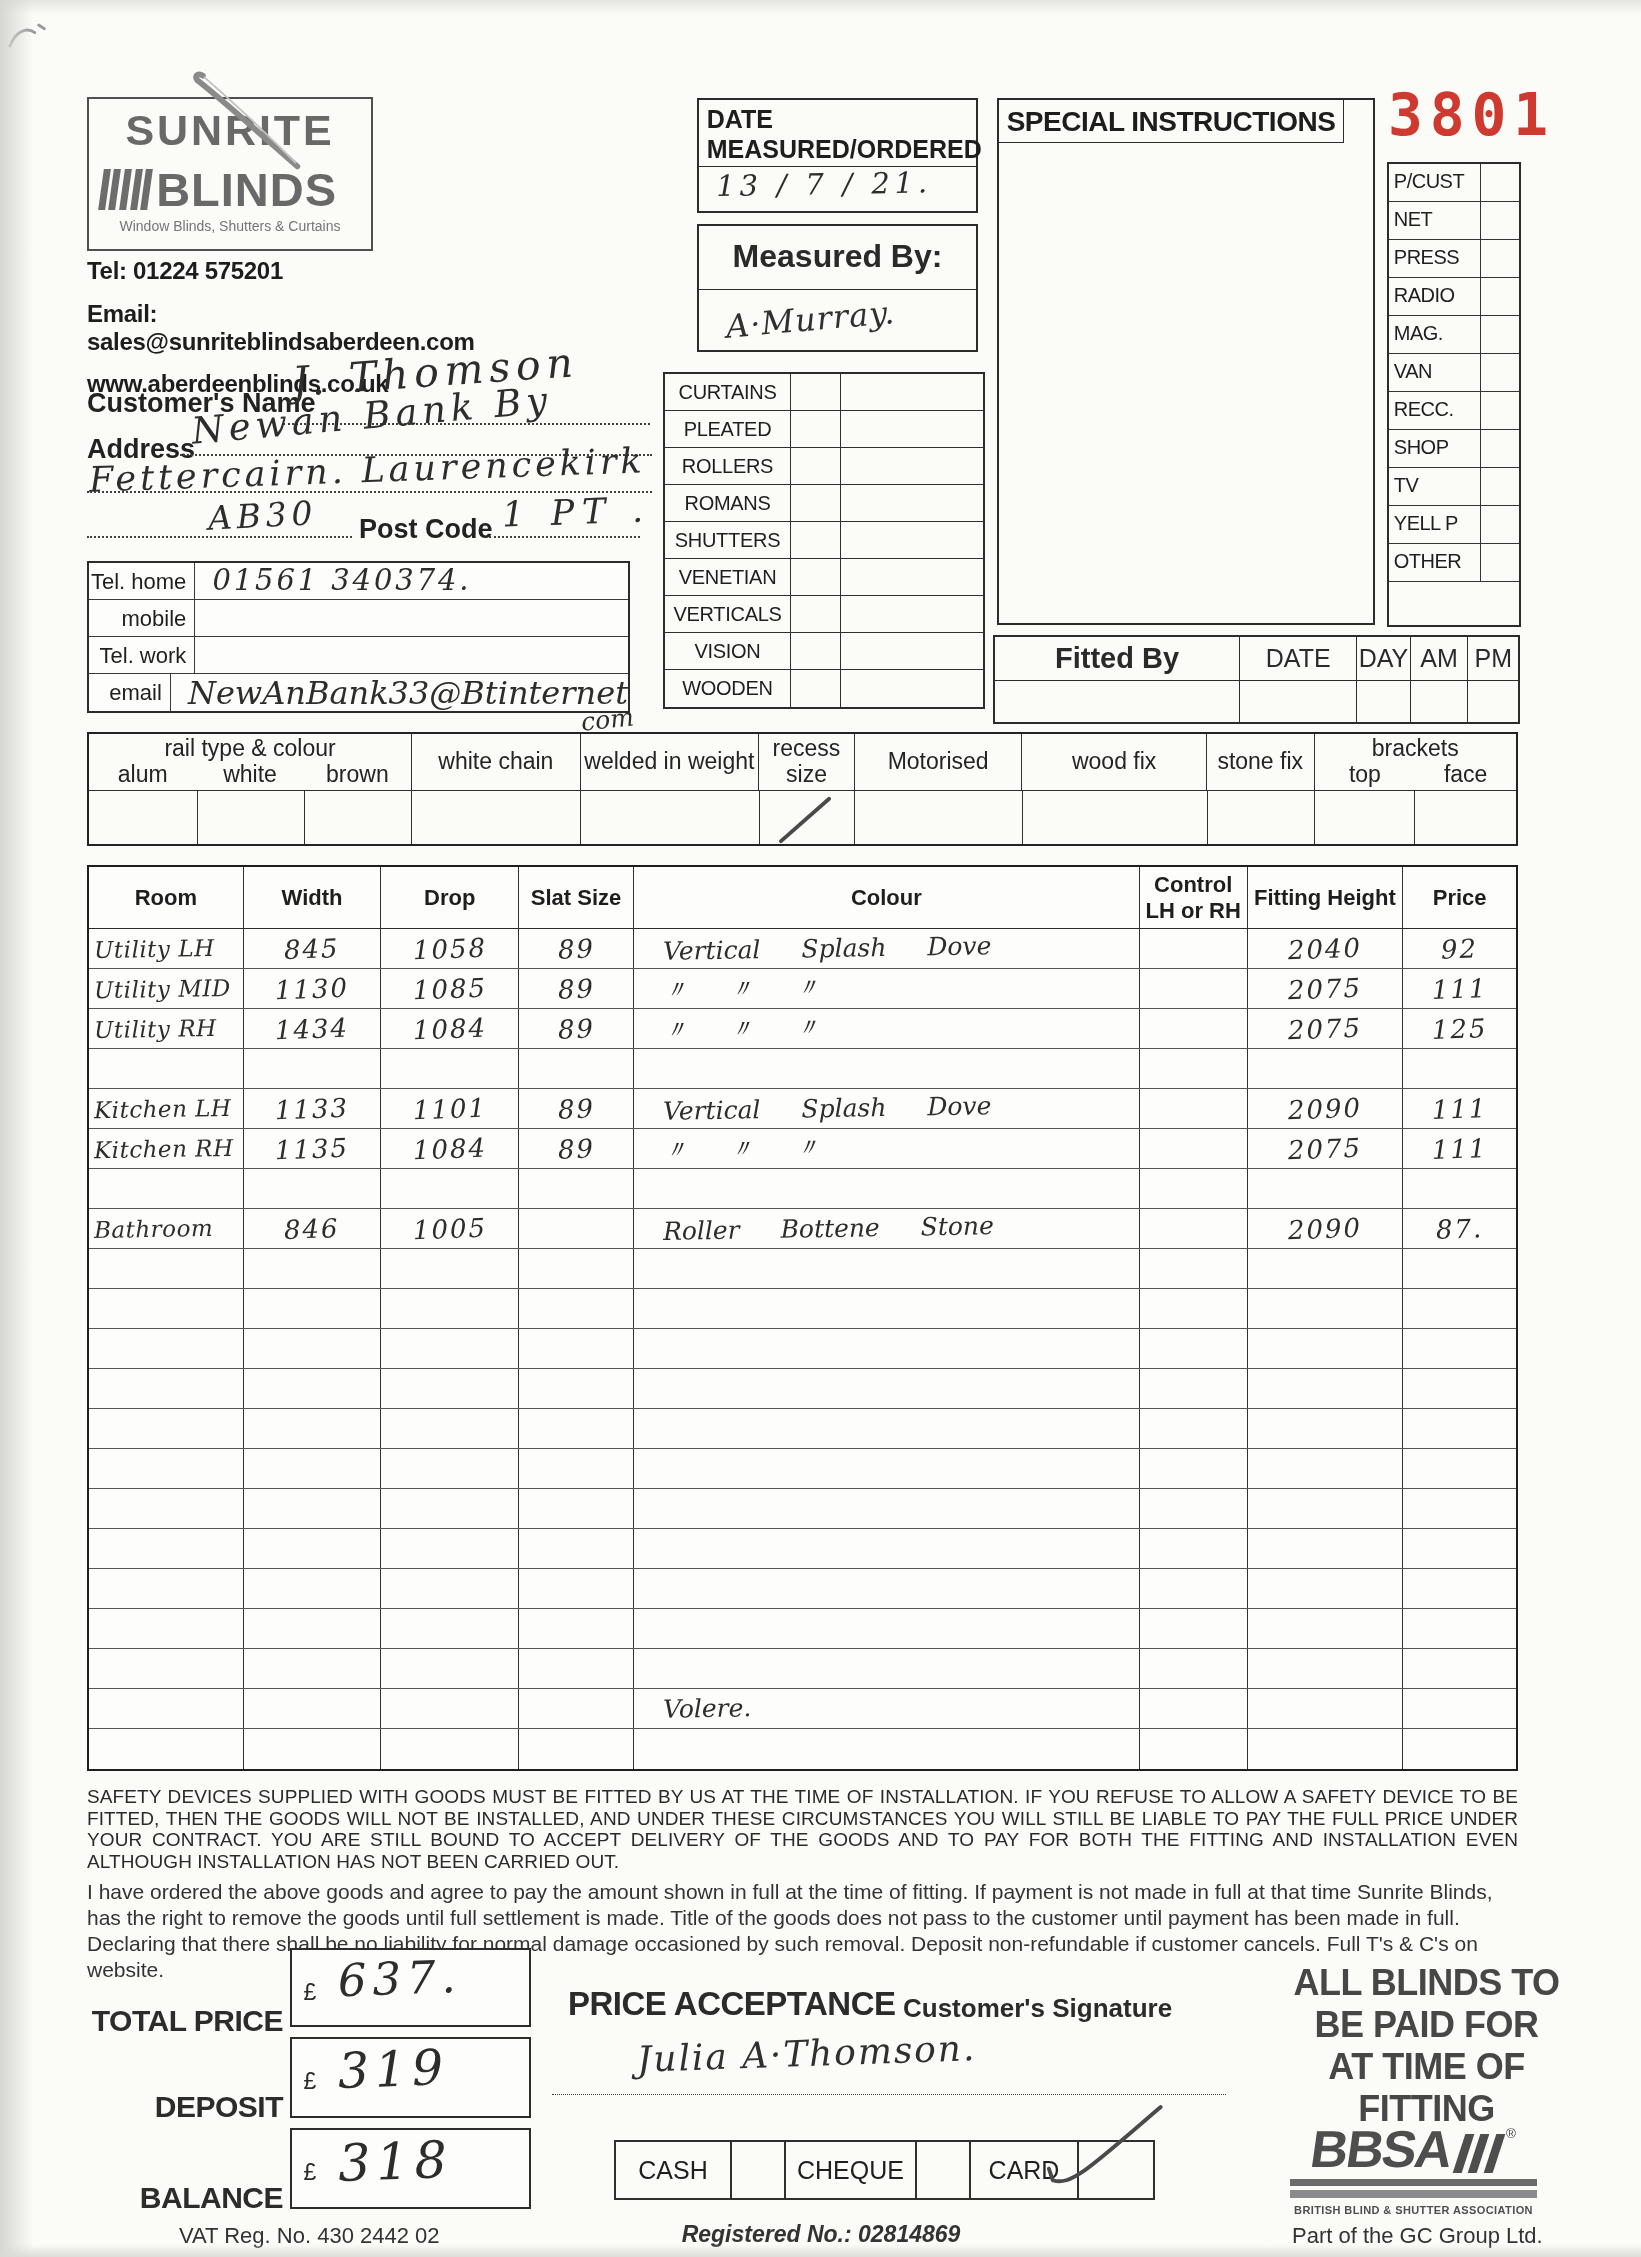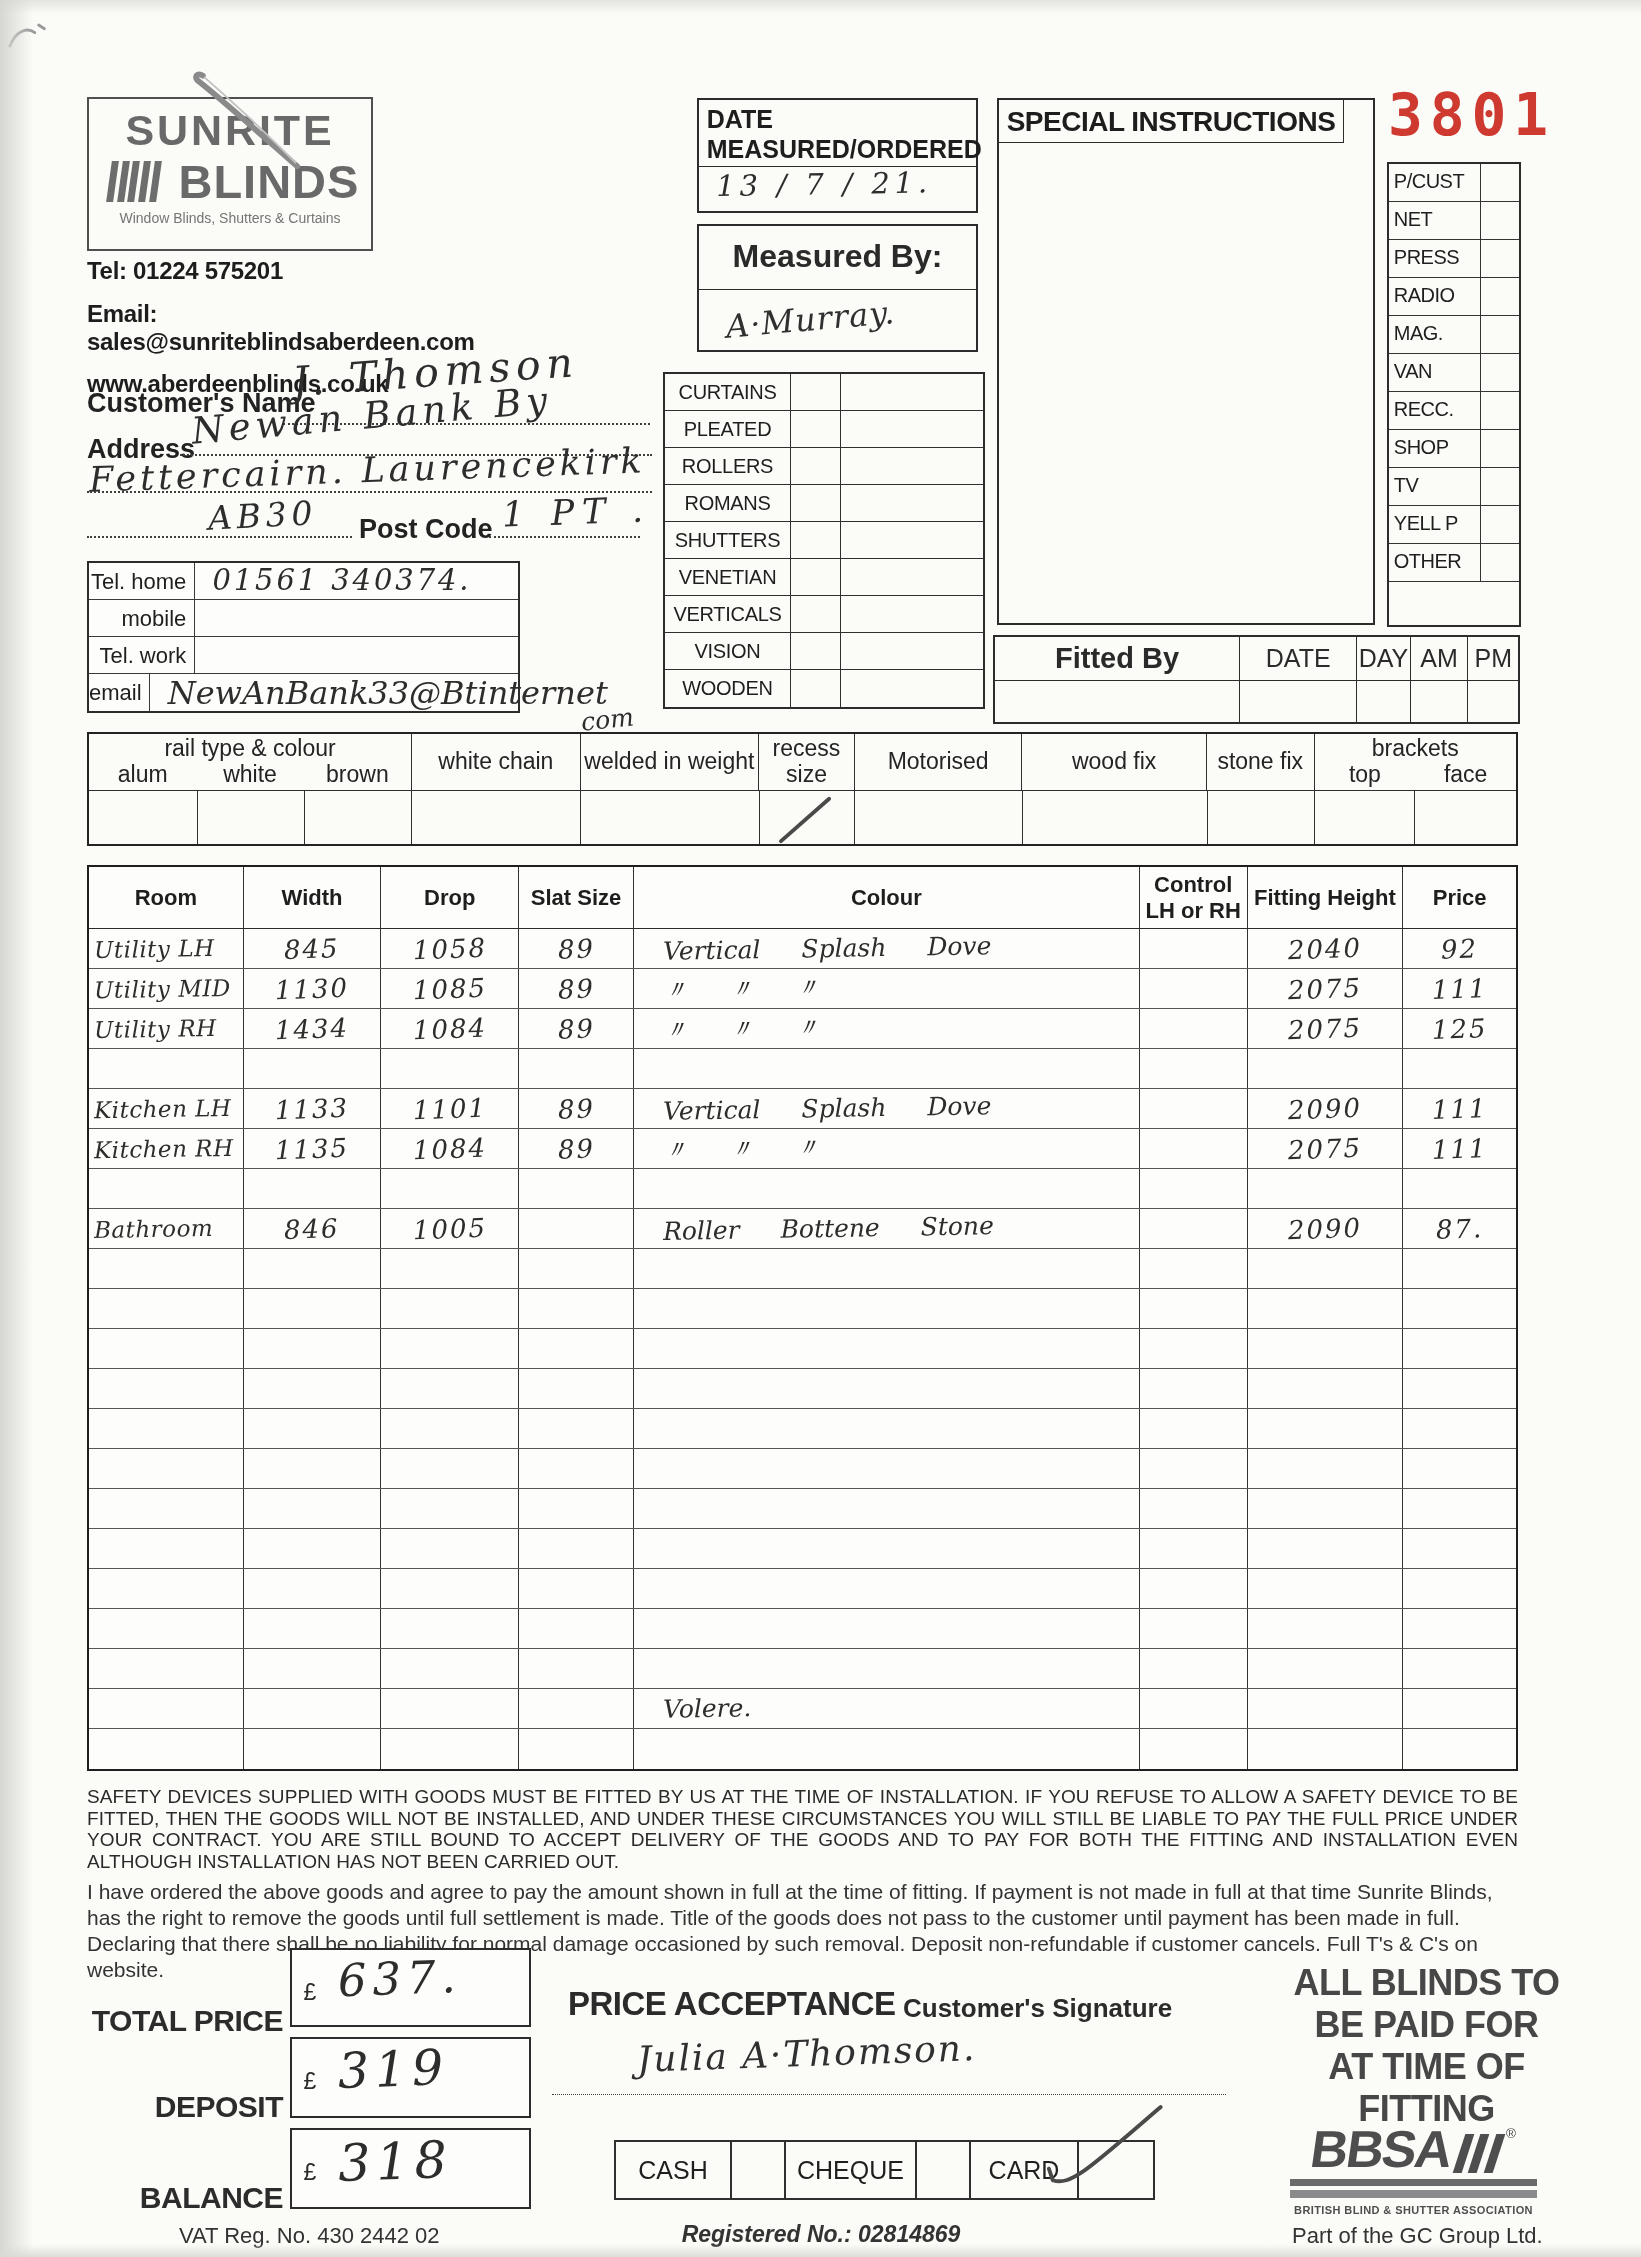--- a/index.html
+++ b/index.html
@@ -8,33 +8,33 @@
   .abs{position:absolute;}
   
   .edge-left{position:absolute;left:0;top:0;width:33px;height:2257px;background:linear-gradient(90deg,#d6d6d3,rgba(251,251,248,0));pointer-events:none;}
   .edge-top{position:absolute;left:0;top:0;width:1641px;height:13.5px;background:linear-gradient(#e3e3e0,rgba(251,251,248,0));pointer-events:none;}
   .edge-bottom{position:absolute;left:0;top:2244px;width:1641px;height:13.5px;background:linear-gradient(rgba(251,251,248,0),#dadad7);pointer-events:none;}
   
   .hw{font-family:"DejaVu Serif",serif;font-style:italic;color:#2d2d2d;}
   
   .logo-box{left:87px;top:97px;width:286px;height:154px;border:2.9px solid #4f4f4f;padding:9.7px 11.6px 5.8px;text-align:center;}
   .logo-line1{font-size:43px;font-weight:bold;color:#696969;letter-spacing:2.9px;line-height:1.0;}
-  .logo-line2{display:flex;align-items:center;justify-content:flex-end;gap:20px;margin-top:6px;}
+  .logo-line2{display:flex;align-items:center;justify-content:flex-start;gap:6px;margin-top:14px;}
   .stripes{display:inline-flex;gap:3.9px;height:41px;align-items:stretch;}
   .stripes i{display:block;width:6.8px;background:#6d6d6d;transform:skewX(-8deg);}
   .logo-line2 .blinds{font-size:47px;font-weight:bold;color:#696969;letter-spacing:1px;line-height:1.0;}
   .logo-tagline{font-size:14px;color:#757575;margin-top:5.8px;}
   
   .contact{left:87px;top:257px;width:425px;}
   .contact div{font-size:24px;font-weight:bold;color:#1d1d1d;margin-bottom:14.5px;letter-spacing:-0.3px;}
   
   .plabel{font-weight:bold;color:#222;}
   .dotline{border-bottom:2.9px dotted #3f3f3f;height:0;}
   
-  .phone-table{left:87px;top:561px;width:433px;border:2.9px solid #2c2c2c;background:#fdfdfb;}
+  .phone-table{left:87px;top:561px;width:543px;border:2.9px solid #2c2c2c;background:#fdfdfb;}
   .ph-row{display:flex;height:37px;border-bottom:1.9px solid #3a3a3a;}
   .ph-row:last-child{border-bottom:none;}
   .ph-label{width:106px;border-right:1.9px solid #3a3a3a;font-size:22px;color:#1f1f1f;text-align:right;padding:5.8px 7.7px 0 0;}
   .ph-value{flex:1;font-size:29px;padding:0 0 0 17.4px;letter-spacing:2.9px;white-space:nowrap;}
   .ph-email{font-size:32px;letter-spacing:0;}
   
   .product-table{left:663px;top:372px;width:322px;border:2.9px solid #2c2c2c;}
   .prod-row{display:flex;height:37px;border-bottom:1.9px solid #2f2f2f;}
   .prod-row:last-child{border-bottom:none;}
   .prod-label{width:126px;border-right:1.9px solid #2f2f2f;font-size:20px;color:#1e1e1e;display:flex;align-items:center;justify-content:center;letter-spacing:-0.3px;}

